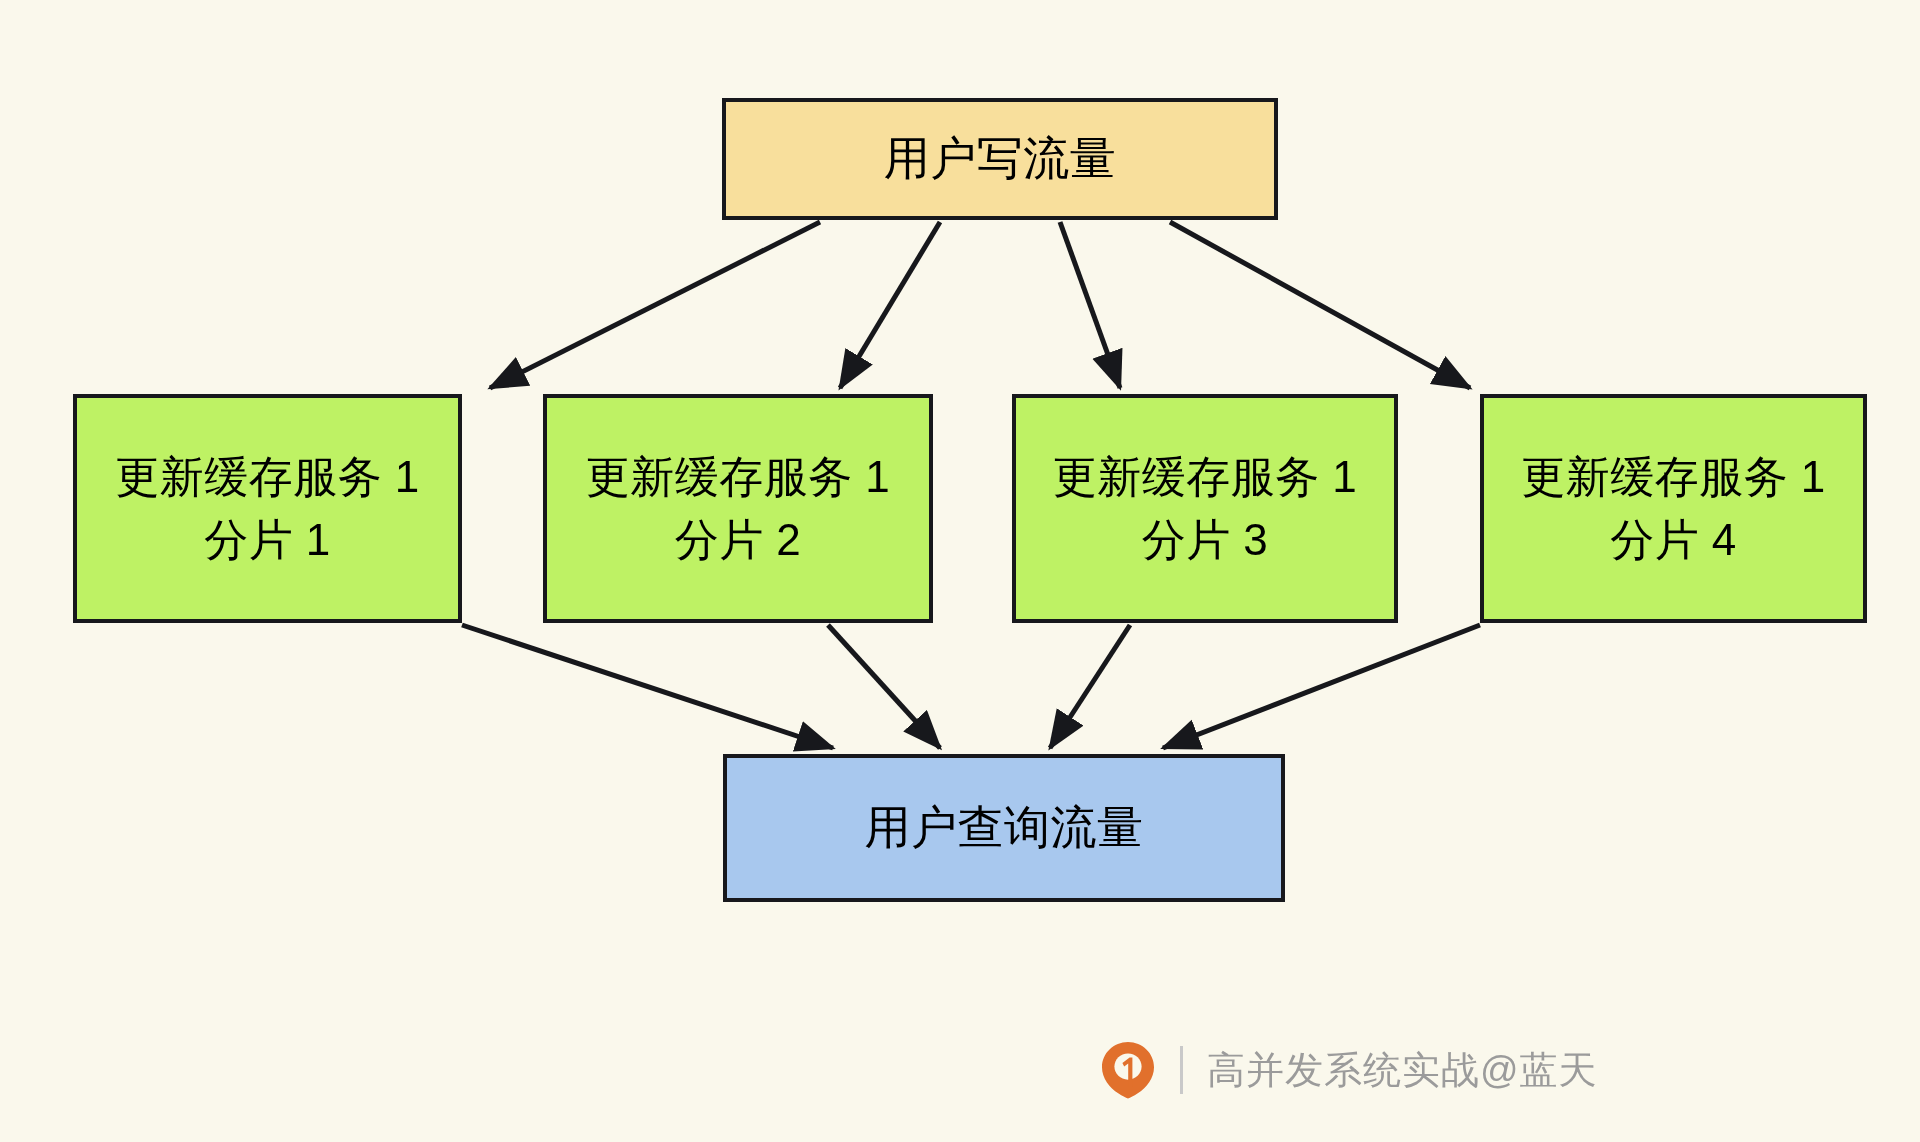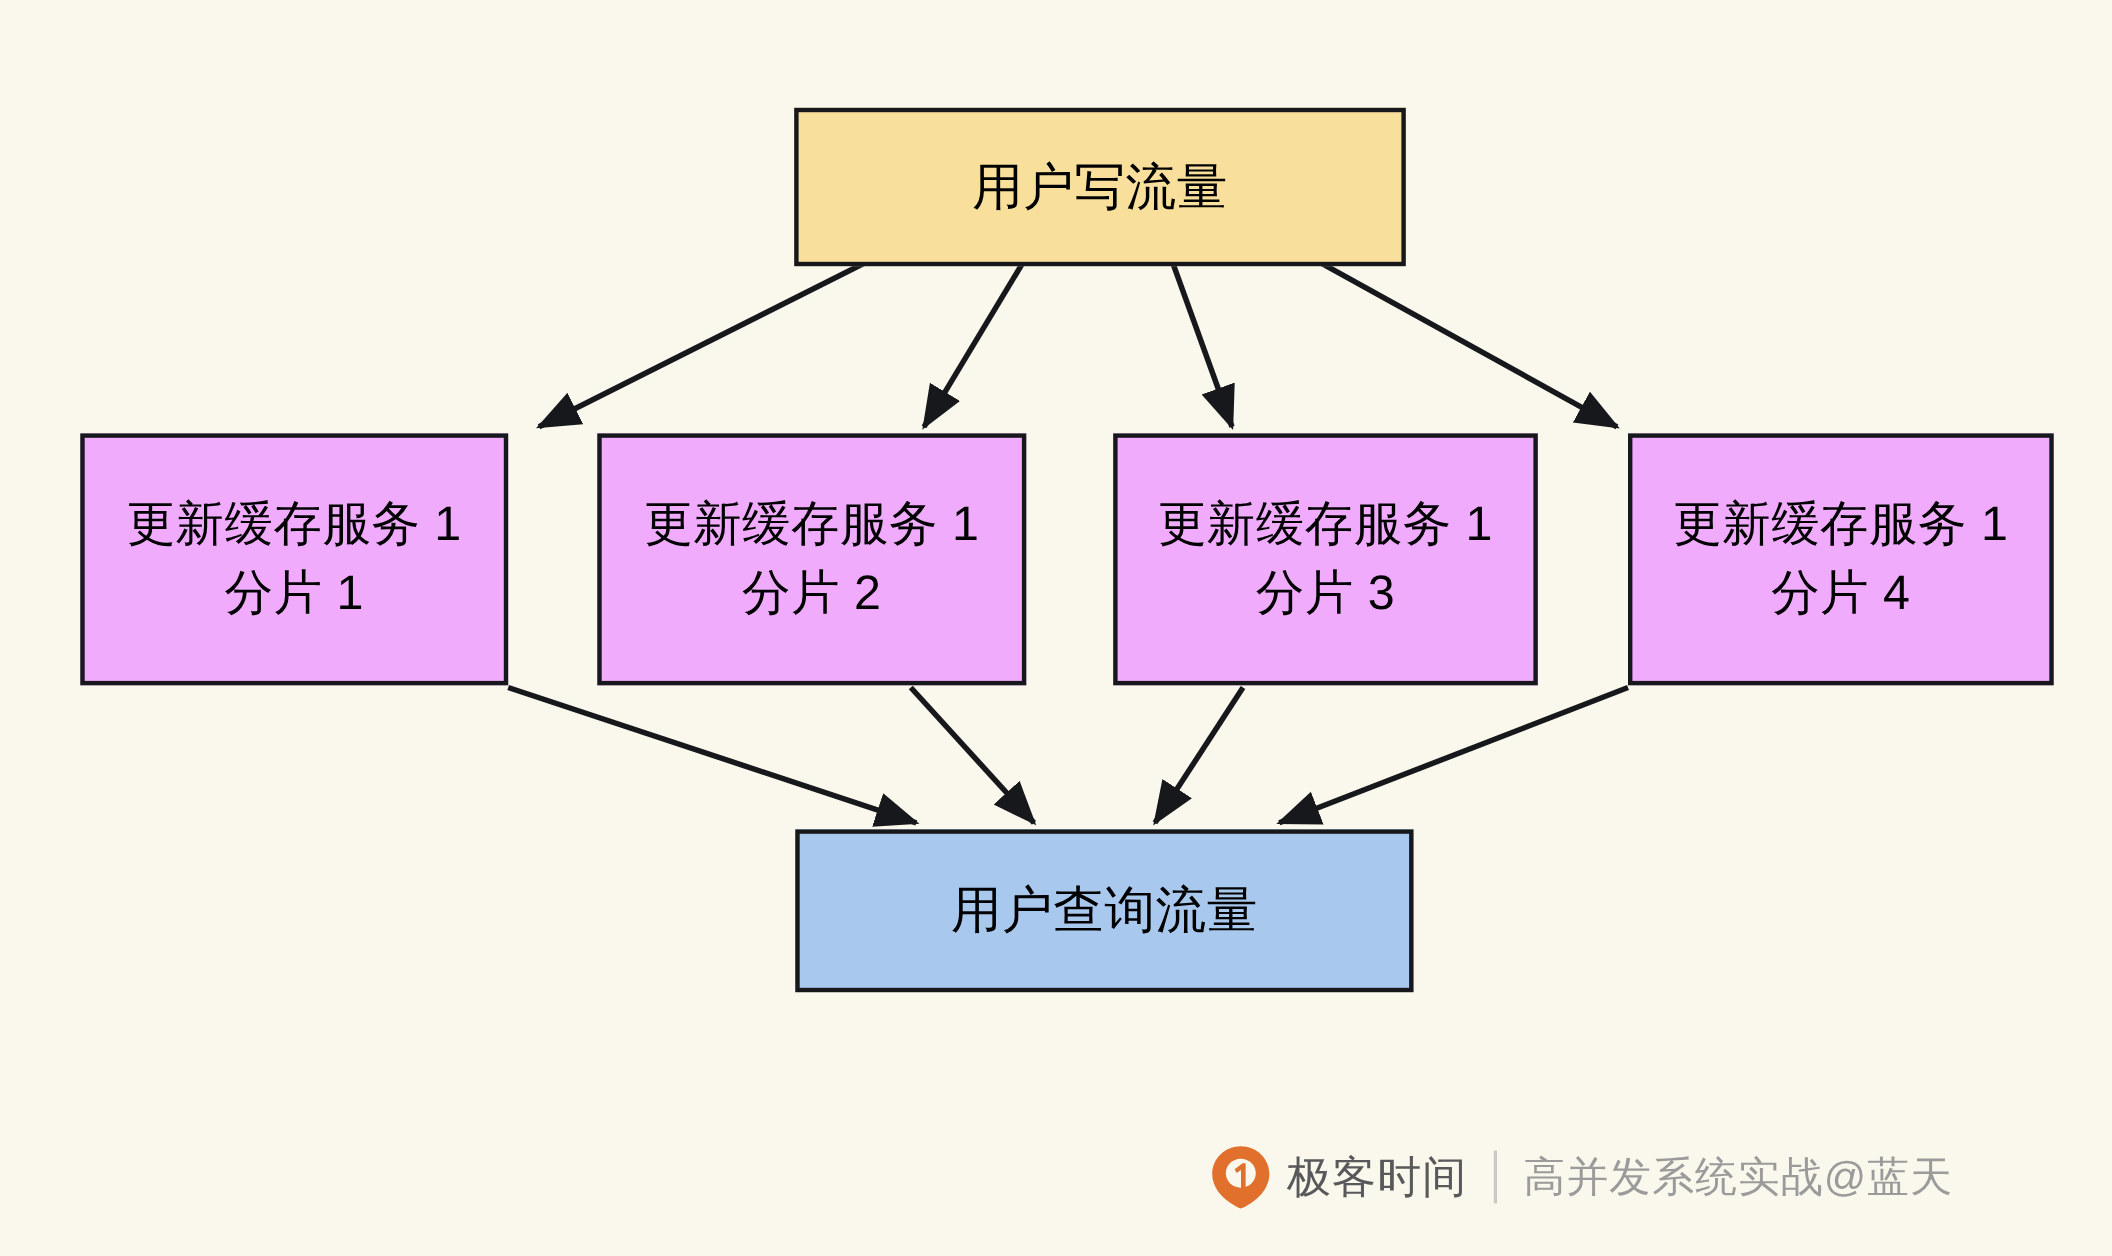--- a/index.html
+++ b/index.html
@@ -39,29 +39,29 @@
     color: #000000;
     line-height: 1.42;
     white-space: pre-line;
     letter-spacing: 0.5px;
   }
   .node-source {
     background: #f8df9c;
     font-size: 46px;
   }
   .node-shard {
-    background: #f0abfc;
+    background: #bef264;
     font-size: 44px;
   }
   .node-sink {
     background: #a8c8ee;
     font-size: 46px;
   }
   
-  #node-source   { left: 722px;  top: 98px;  width: 556px; height: 144px; }
+  #node-source   { left: 722px;  top: 98px;  width: 556px; height: 122px; }
   #node-shard-1  { left: 73px;   top: 394px; width: 389px; height: 229px; }
   #node-shard-2  { left: 543px;  top: 394px; width: 390px; height: 229px; }
   #node-shard-3  { left: 1012px; top: 394px; width: 386px; height: 229px; }
   #node-shard-4  { left: 1480px; top: 394px; width: 387px; height: 229px; }
   #node-sink     { left: 723px;  top: 754px; width: 562px; height: 148px; }
 
   #watermark {
     position: absolute;
     left: 1100px;
     top: 1030px;
@@ -135,18 +135,17 @@
 分片 4</div>
 
   <div class="node node-sink" id="node-sink">用户查询流量</div>
 
   <div id="watermark">
     <svg id="wm-logo" viewBox="0 0 56 60" xmlns="http://www.w3.org/2000/svg">
       <path d="M28 2 C13.6 2 2 13.3 2 27.2 C2 38 9.2 47.4 18.6 53.6 C22.2 56 25.6 57.8 28 58.6 C30.4 57.8 33.8 56 37.4 53.6 C46.8 47.4 54 38 54 27.2 C54 13.3 42.4 2 28 2 Z" fill="#e1702c"></path>
       <path d="M28 13.5 C20.4 13.5 14.4 19.4 14.4 26.6 C14.4 33.8 20.4 39.7 28 39.7 C35.6 39.7 41.6 33.8 41.6 26.6 C41.6 19.4 35.6 13.5 28 13.5 Z" fill="#faf8ec"></path>
       <path d="M29.6 17.5 L32.4 17.5 L32.4 46.5 L28.2 46.5 L28.2 23.6 L24.2 26.4 L22.4 22.9 Z" fill="#e1702c"></path>
     </svg>
-    <div id="wm-brand">极客时间</div>
     <div id="wm-divider"></div>
     <div id="wm-course">高并发系统实战@蓝天</div>
   </div>
 
 </div>
 
 </body></html>

